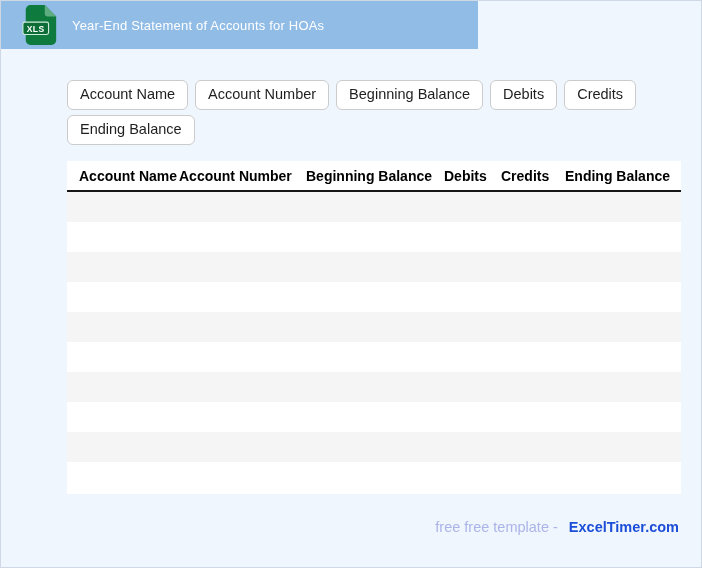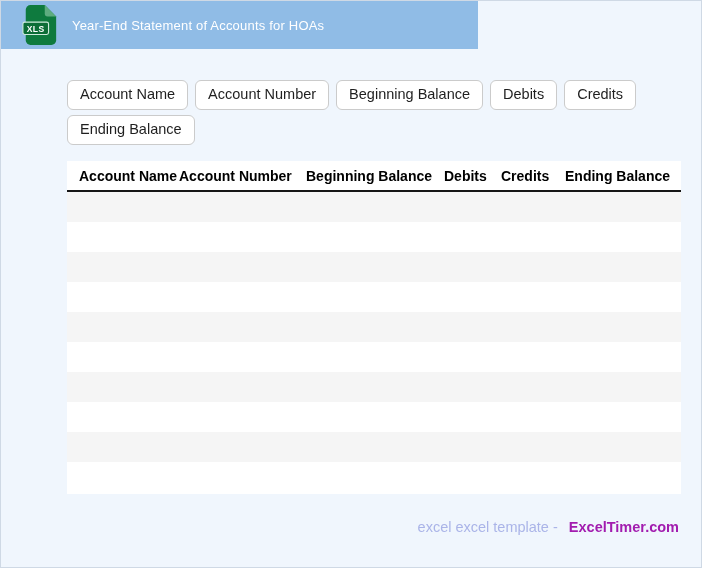--- a/index.html
+++ b/index.html
@@ -84,21 +84,21 @@
   .sheet-body .sheet-row:first-child { background: #f5f5f5; }
 
   
   .footer {
     position: absolute;
     right: 22px; top: 518px;
     font-size: 14.5px;
     white-space: nowrap;
   }
   .footer .free-text { color: #aab4e8; font-weight: 400; }
-  .footer .brand { color: #a21caf; font-weight: bold; margin-left: 7px; cursor: pointer; }
+  .footer .brand { color: #1d4ed8; font-weight: bold; margin-left: 7px; cursor: pointer; }
 </style>
 </head>
 <body>
 
 <div class="banner">
   <svg class="file-icon" viewBox="0 0 40 44" aria-hidden="true">
     <path d="M10 1 h15 l12 12 v25 a5 5 0 0 1 -5 5 H10 a5 5 0 0 1 -5 -5 V6 a5 5 0 0 1 5 -5 z" fill="#0e7a3e"></path>
     <path d="M25 1 l12 12 h-9 a3 3 0 0 1 -3 -3 z" fill="#5eac7f"></path>
     <rect x="2" y="19" width="27" height="13" rx="2" fill="#0c6d36" stroke="#cdeadb" stroke-width="1.2"></rect>
     <text x="15.5" y="29" text-anchor="middle" font-family="Liberation Sans, sans-serif" font-size="9" font-weight="bold" fill="#ffffff" letter-spacing="0.5">XLS</text>
@@ -132,15 +132,15 @@
     <div class="sheet-row"></div>
     <div class="sheet-row"></div>
     <div class="sheet-row"></div>
     <div class="sheet-row"></div>
     <div class="sheet-row"></div>
     <div class="sheet-row"></div>
   </div>
 </div>
 
 <div class="footer">
-  <span class="free-text">excel excel template -</span>
+  <span class="free-text">free free template -</span>
   <span class="brand">ExcelTimer.com</span>
 </div>
 
 </body></html>

